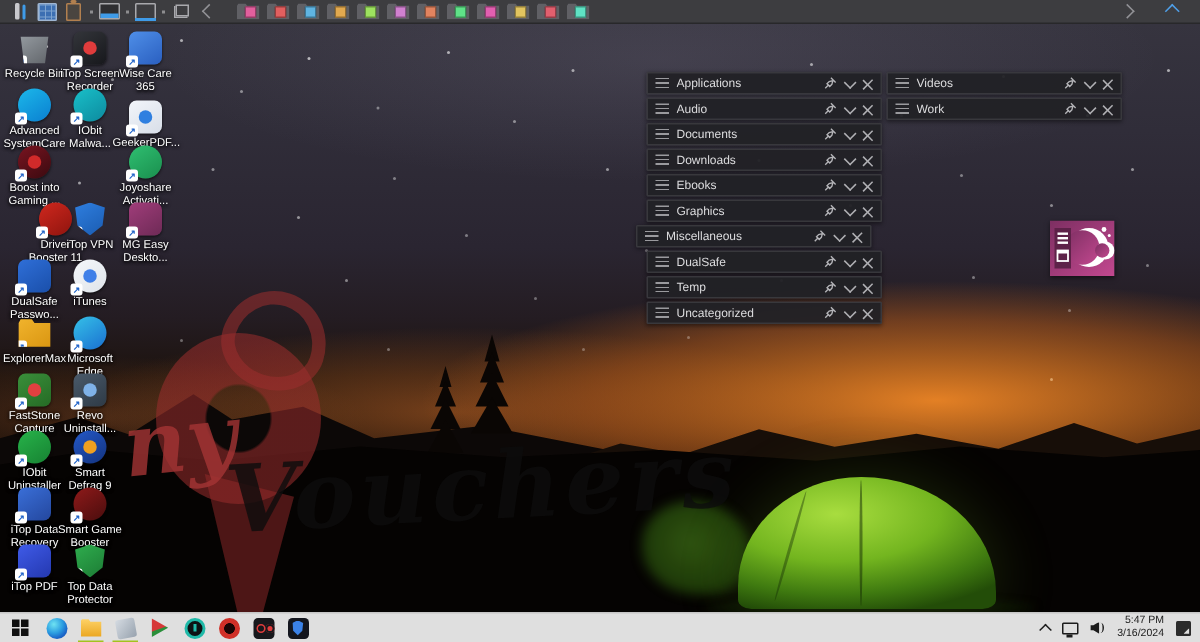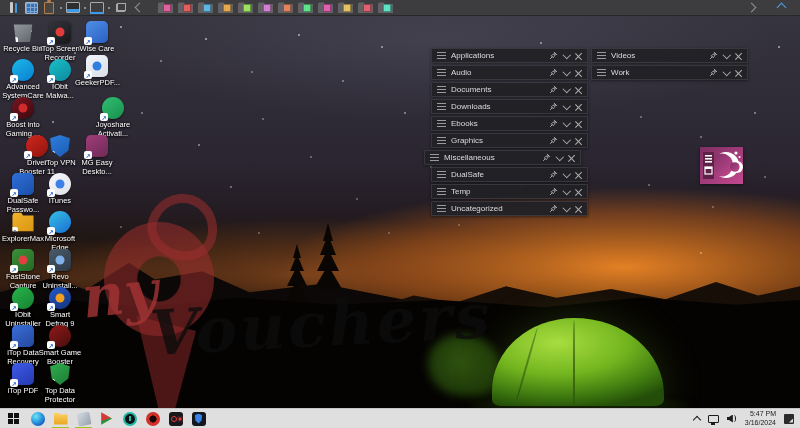--- a/index.html
+++ b/index.html
@@ -331,35 +331,35 @@
     </div>
     <div class="di-label">Advanced SystemCare</div>
   </div>
       <div class="di" style="left: 38px; top: 59px;">
     <div class="di-img shape-circle" style="background: linear-gradient(145deg, rgb(25, 192, 201), rgb(13, 138, 158));">
 
       <div class="di-arrow">↗</div>
     </div>
     <div class="di-label">IObit Malwa...</div>
   </div>
-      <div class="di" style="left: 75px; top: 55px;">
+      <div class="di" style="left: 75px; top: 67px;">
     <div class="di-img shape-square" style="background: linear-gradient(145deg, rgb(242, 245, 250), rgb(216, 222, 232));">
       <div class="di-accent" style="background: rgb(47, 127, 224); display: block;"></div>
       <div class="di-arrow">↗</div>
     </div>
     <div class="di-label">GeekerPDF...</div>
   </div>
       <div class="di" style="left: 1px; top: 97px;">
     <div class="di-img shape-circle" style="background: linear-gradient(145deg, rgb(122, 20, 32), rgb(58, 10, 16));">
       <div class="di-accent" style="background: rgb(208, 42, 42); display: block;"></div>
       <div class="di-arrow">↗</div>
     </div>
     <div class="di-label">Boost into Gaming ...</div>
   </div>
-      <div class="di" style="left: 75px; top: 97px; margin-left: 16px;">
+      <div class="di" style="left: 75px; top: 97px;">
     <div class="di-img shape-circle" style="background: linear-gradient(145deg, rgb(47, 191, 113), rgb(26, 143, 78));">
 
       <div class="di-arrow">↗</div>
     </div>
     <div class="di-label">Joyoshare Activati...</div>
   </div>
       <div class="di" style="left: 15px; top: 135px;">
     <div class="di-img shape-circle" style="background: linear-gradient(145deg, rgb(208, 40, 30), rgb(143, 20, 14));">
 
       <div class="di-arrow">↗</div>

